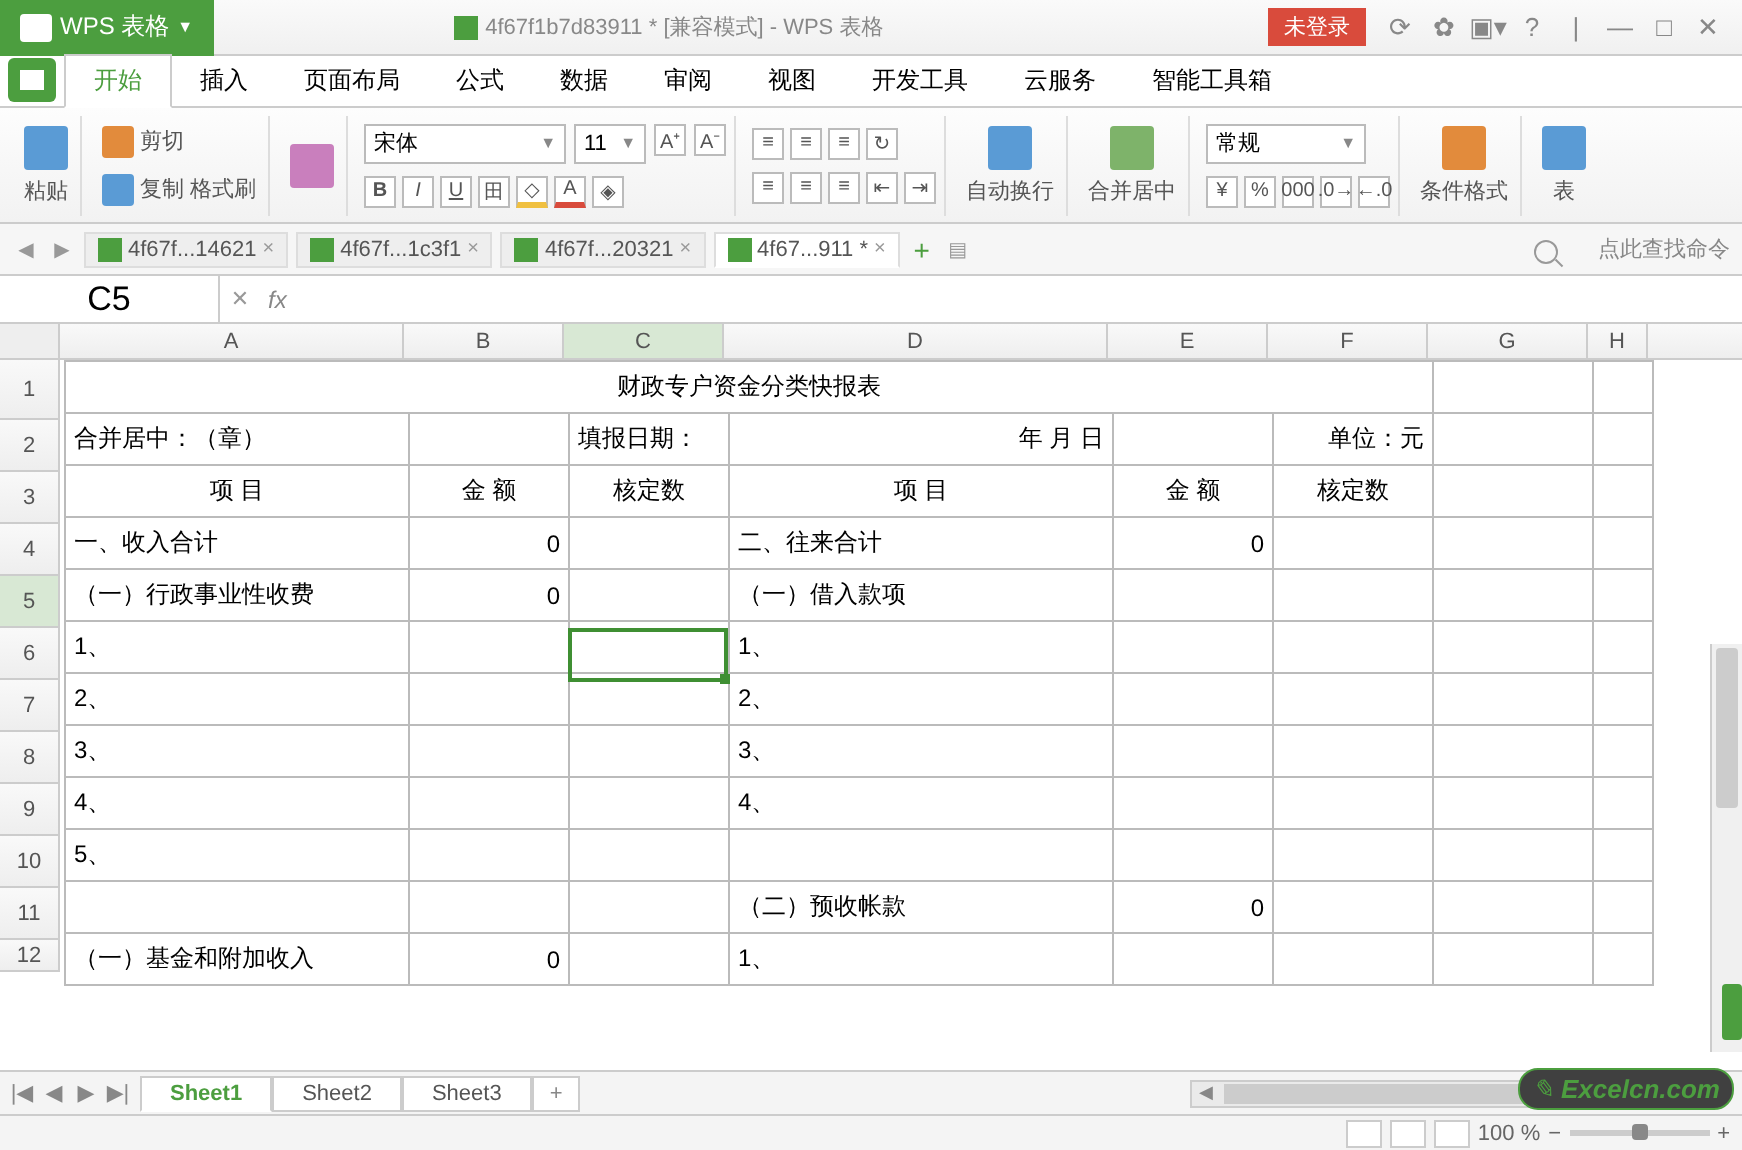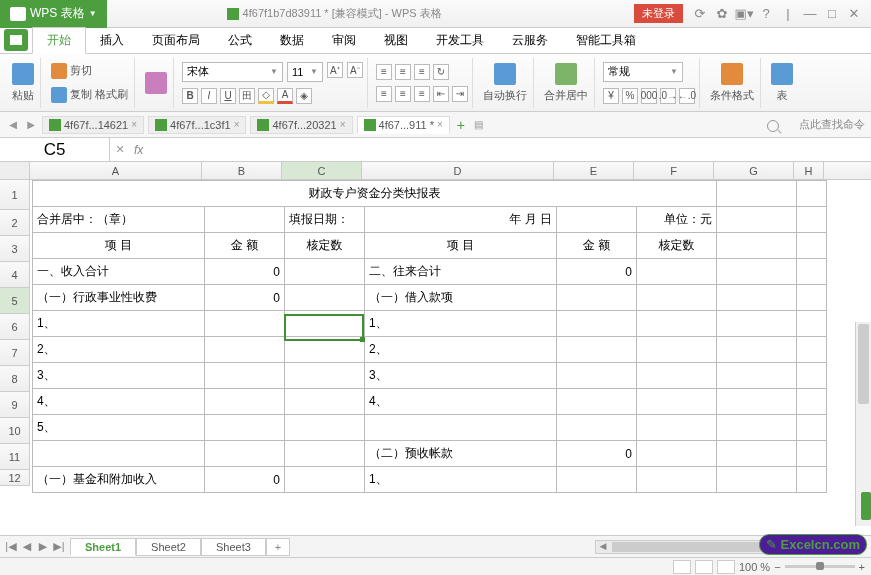--- a/index.html
+++ b/index.html
@@ -86,21 +86,21 @@
 .sheetbar .hscroll{margin-left:auto;width:260px;height:14px;background:#eaeaea;border:1px solid #ccc;position:relative;margin-right:16px;}
 .sheetbar .hscroll .ar{position:absolute;top:0;width:14px;height:12px;text-align:center;color:#888;font-size:9px;}
 .sheetbar .hscroll .th{position:absolute;left:16px;top:1px;height:10px;width:150px;background:#ccc;}
 
 
 .status{position:absolute;bottom:0;left:0;right:0;height:18px;background:#f4f4f4;border-top:1px solid #ccc;display:flex;align-items:center;font-size:11px;color:#666;}
 .status .zoom{margin-left:auto;display:flex;align-items:center;gap:4px;padding-right:6px;}
 .status .slider{width:70px;height:3px;background:#ccc;position:relative;}
 .status .slider::after{content:"";position:absolute;left:50%;top:-3px;width:8px;height:8px;background:#888;border-radius:2px;transform:translateX(-50%);}
 .status .viewbtn{width:18px;height:14px;border:1px solid #ccc;background:#fff;}
-.watermark{position:absolute;right:4px;bottom:20px;font-size:13px;color:#4c9e3f;background:#4c1d95;padding:2px 6px;border:1px solid #4c9e3f;border-radius:10px;}
+.watermark{position:absolute;right:4px;bottom:20px;font-size:13px;font-style:italic;color:#4c9e3f;background:#404040;padding:2px 6px;border:1px solid #4c9e3f;border-radius:10px;}
 .watermark b{color:#4c9e3f;}
 </style>
 </head>
 <body>
 
 <div class="titlebar">
   <div class="app-badge">
     <span class="logo"></span>
     <span>WPS 表格</span>
     <span class="app-arrow">▼</span>

